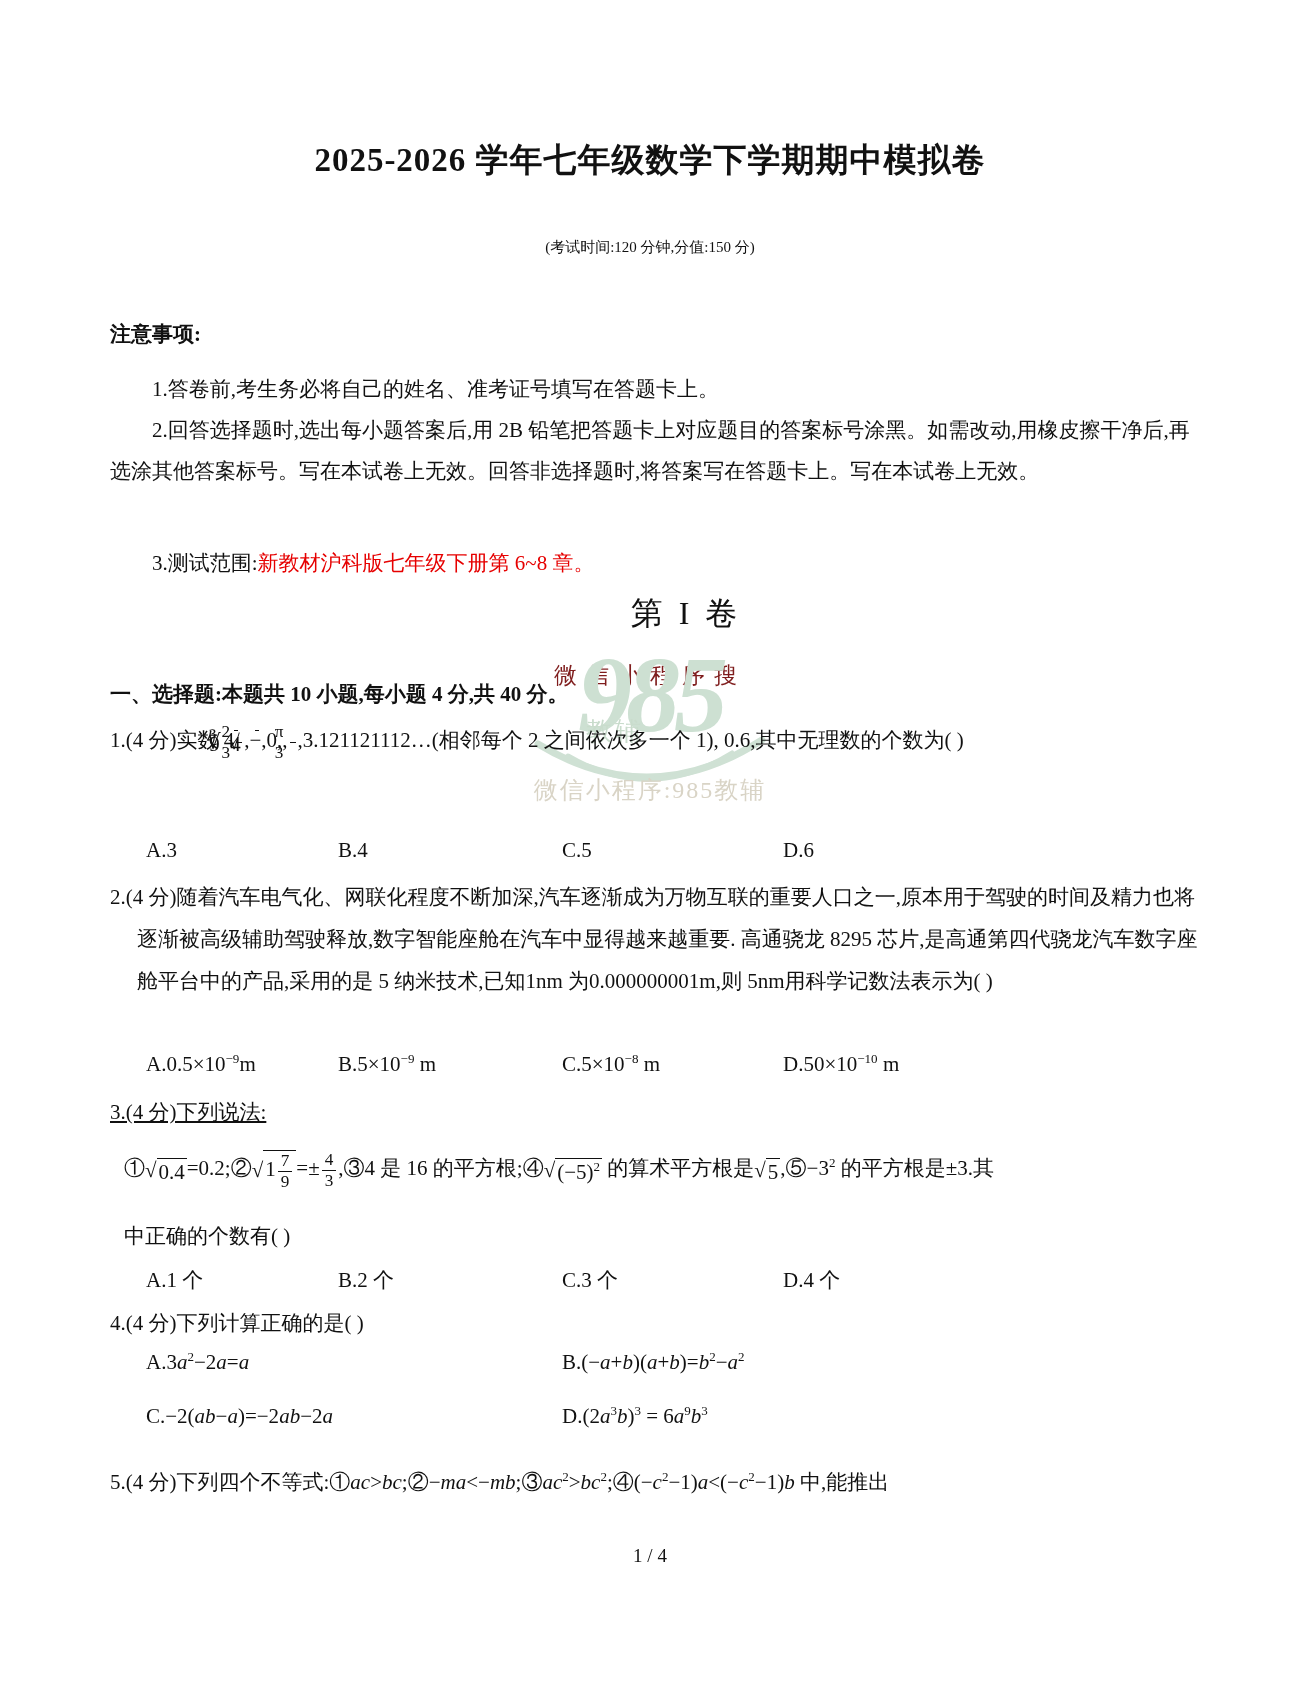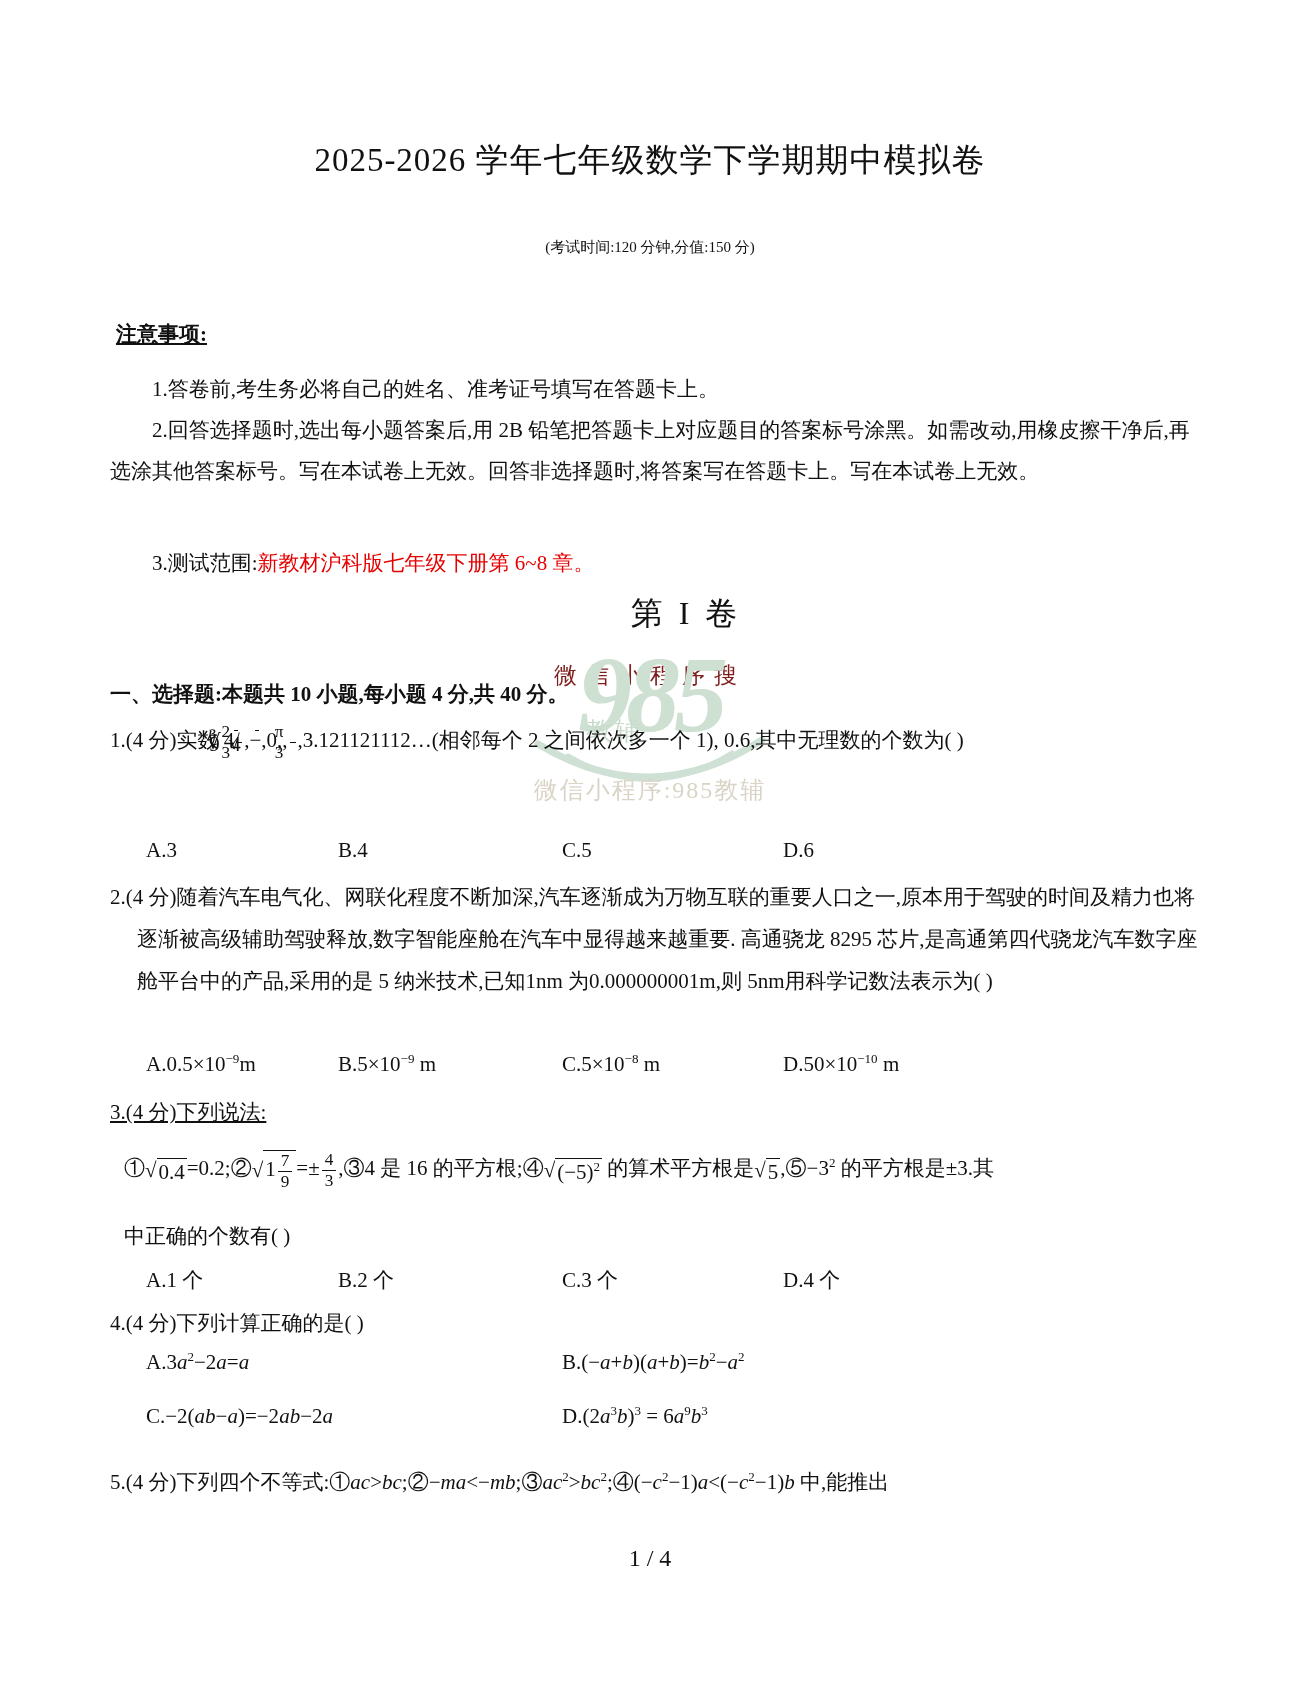--- a/index.html
+++ b/index.html
@@ -3,23 +3,23 @@
 <meta charset="utf-8">
 <style>
   html,body{margin:0;padding:0;}
   body{
     width:1300px;height:1683px;position:relative;background:#ffffff;
     font-family:"Liberation Serif","DejaVu Serif",serif;
     color:#111;font-size:21px;overflow:hidden;
   }
   .abs{position:absolute;}
   .center{left:0;width:1300px;text-align:center;}
-  .doc-title{top:138px;font-size:33px;font-weight:400;letter-spacing:1px;}
+  .doc-title{top:138px;font-size:33px;font-weight:700;letter-spacing:1px;}
   .doc-subtitle{top:238px;font-size:15px;}
-  .notice-heading{left:116px;top:320px;font-weight:700;text-decoration:underline;}
+  .notice-heading{left:110px;top:320px;font-weight:700;}
   .notice-item{left:110px;width:1090px;text-indent:2em;line-height:41px;}
   .n1{top:369px;}
   .n2{top:410px;}
   .n3{top:543px;}
   .red{color:#e60000;}
   .volume-heading{top:592px;font-size:32px;letter-spacing:4px;margin-left:36px;}
   .section-heading{left:110px;top:680px;font-weight:700;}
   .q{left:110px;width:1092px;padding-left:27px;text-indent:-27px;box-sizing:border-box;}
   .q1{top:712px;line-height:56px;}
   .q2{top:876px;line-height:42px;}
@@ -27,21 +27,21 @@
   .q3m{left:124px;width:1080px;top:1136px;line-height:64px;}
   .q3c{left:124px;top:1222px;}
   .q4h{top:1309px;}
   .q5{top:1458px;line-height:48px;}
   .optrow{left:0;width:1037px;height:40px;}
   .optrow span{position:absolute;white-space:nowrap;}
   .optA{left:146px;} .optB{left:338px;} .optC{left:562px;} .optD{left:783px;}
   .optB2{left:562px;}
   .o1{top:838px;} .o2{top:1052px;} .o3{top:1266px;}
   .o4a{top:1350px;} .o4b{top:1404px;}
-  .page-number{top:1545px;font-size:24px;}
+  .page-number{top:1545px;font-size:19px;}
   
   .wm{color:#cfe1d4;z-index:0;user-select:none;}
   .wm-top{top:660px;font-size:23px;letter-spacing:9px;color:#7f1d1d;}
   .wm-985{top:636px;font-size:108px;font-style:italic;font-weight:700;letter-spacing:-6px;color:#cde0d2;line-height:1.1;}
   .wm-fu{left:586px;top:714px;font-size:26px;letter-spacing:3px;color:#c9dccc;z-index:0;}
   .wm-swoosh{left:528px;top:728px;z-index:0;}
   .wm-bottom{top:774px;font-size:24px;letter-spacing:2px;color:#d9d4c6;}
   
   em{font-style:italic;font-family:"Liberation Serif","DejaVu Serif",serif;}
   sup{font-size:0.62em;vertical-align:super;line-height:0;}

